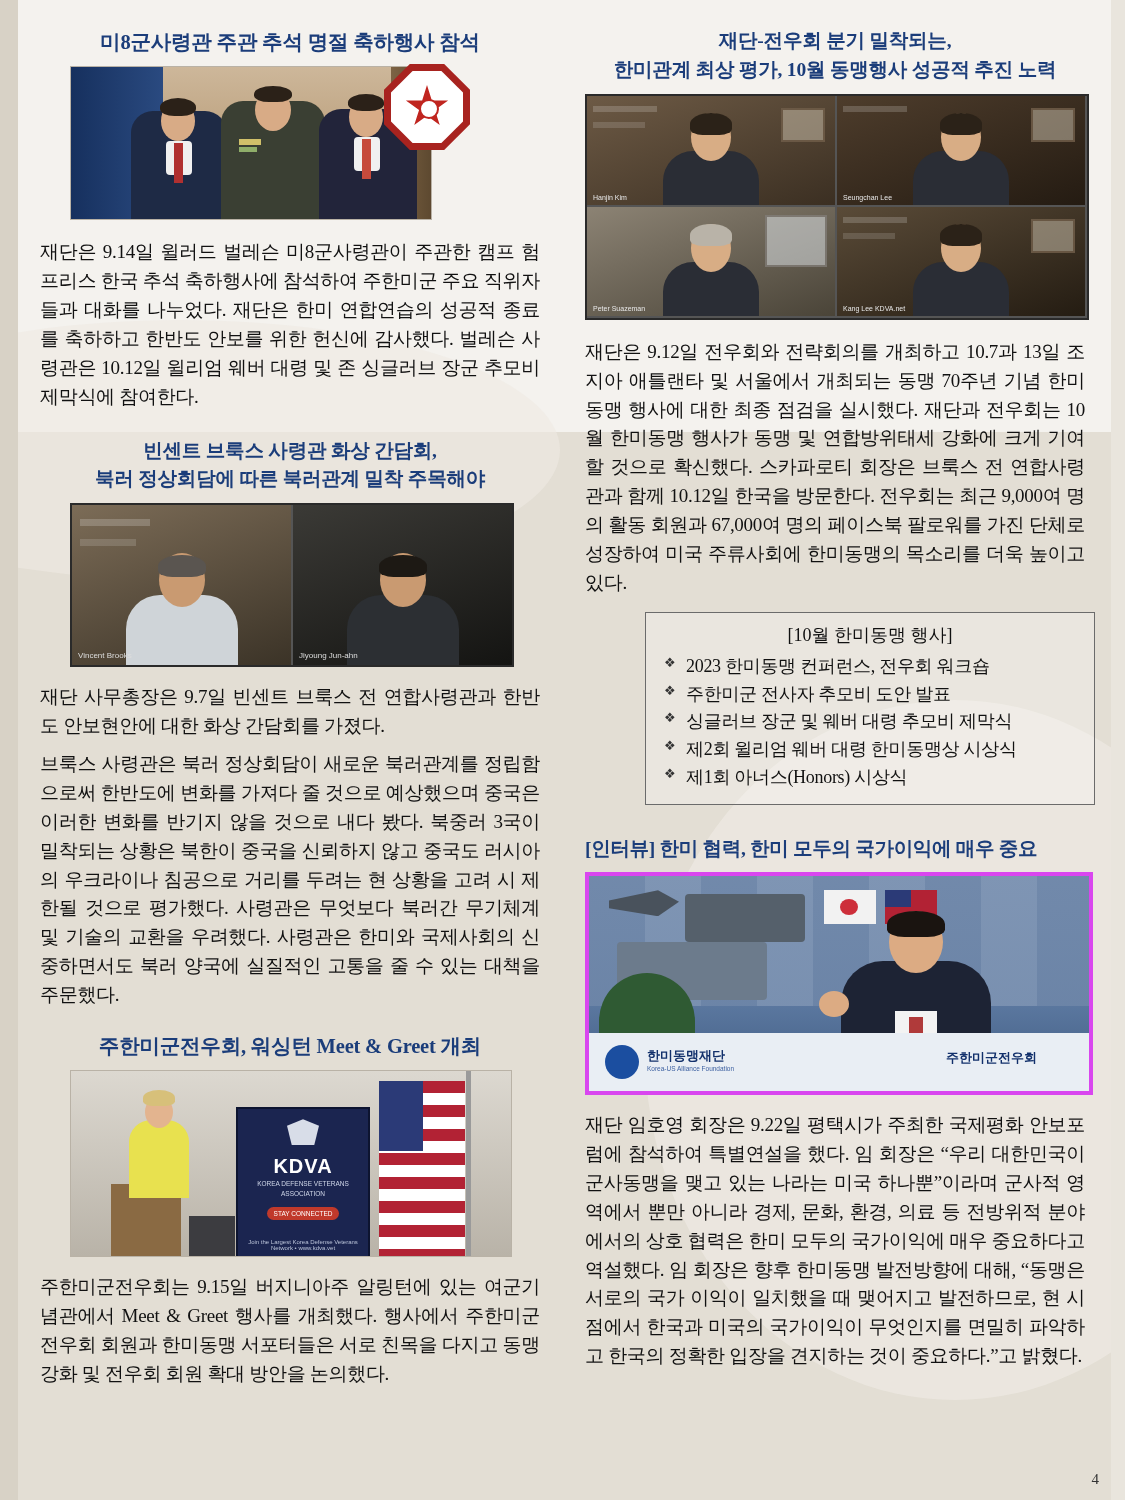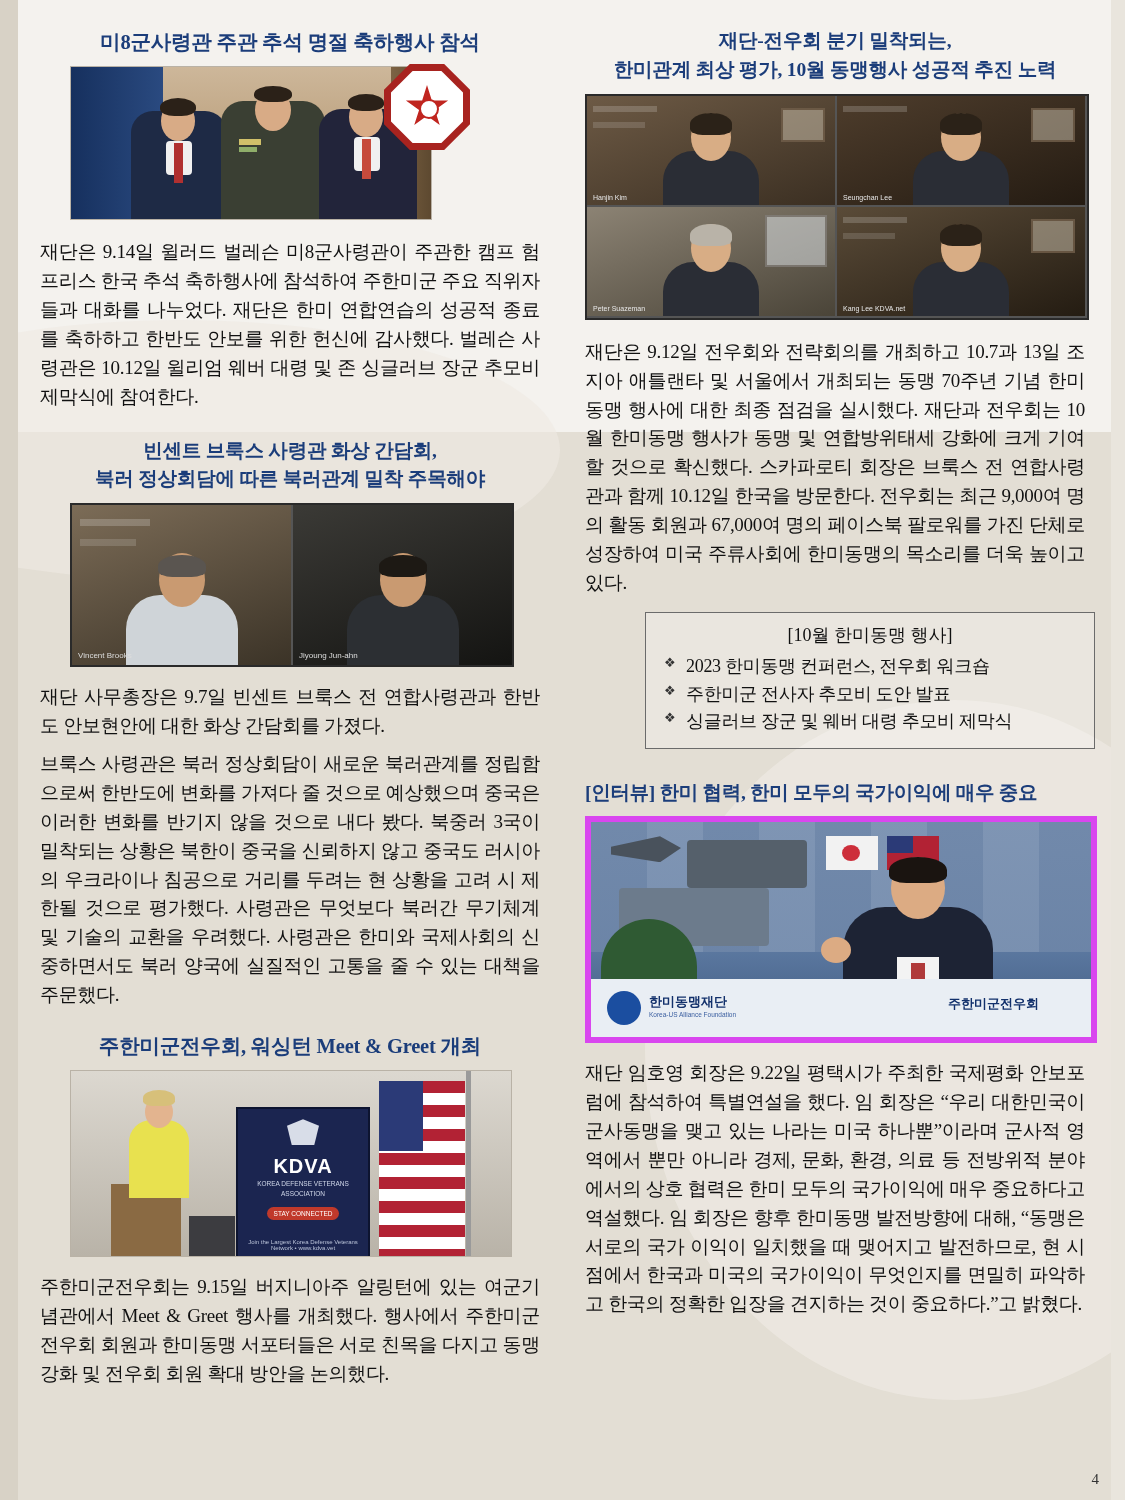--- a/index.html
+++ b/index.html
@@ -126,21 +126,21 @@
   .ph4 .banner .pill { position:absolute; left:50%; margin-left:-36px; top:98px; width:72px; height:13px; background:#c0392b; border-radius:7px; }
   .ph4 .banner .pill span { display:block; text-align:center; color:#fff; font-size:6.5px; line-height:13px; font-family:"Liberation Sans",sans-serif; }
   .ph4 .banner .foot { position:absolute; left:0; right:0; bottom:8px; text-align:center; color:#b9c2d8; font-size:6px; font-family:"Liberation Sans",sans-serif; }
   .ph4 .flag { position:absolute; right:46px; top:10px; width:86px; height:175px; background:#b22234; overflow:hidden; }
   .ph4 .flag .stripe { position:absolute; left:0; width:86px; height:12px; background:#fff; }
   .ph4 .flag .canton { position:absolute; left:0; top:0; width:44px; height:70px; background:#2b3a77; }
   .ph4 .pole { position:absolute; right:40px; top:0; width:5px; height:185px; background:#9a9a9a; }
   .ph4 .chair { position:absolute; left:118px; bottom:0; width:46px; height:40px; background:#3c3c40; }
 
   
-  .ph5 { width:500px; height:215px; border:6px solid #d946ef; }
+  .ph5 { width:500px; height:215px; border:4px solid #d946ef; }
   .ph5 .backdrop { position:absolute; inset:0; background:linear-gradient(180deg,#8fa6c4,#5e7ba3 55%,#3f5a80); }
   .ph5 .montage { position:absolute; left:0; top:0; width:500px; height:130px;
       background:repeating-linear-gradient(90deg,#6e86a8 0 56px,#7d93b2 56px 112px); opacity:.9; }
   .ph5 .ship { position:absolute; left:96px; top:18px; width:120px; height:48px; background:#55606b; border-radius:4px; }
   .ph5 .jet { position:absolute; left:20px; top:14px; width:70px; height:26px; background:#49525c; clip-path:polygon(0 40%,70% 0,100% 45%,70% 100%,0 70%); }
   .ph5 .flagk { position:absolute; left:235px; top:14px; width:52px; height:34px; background:#f2f2f2; }
   .ph5 .flagk:after { content:""; position:absolute; left:16px; top:9px; width:18px; height:16px; border-radius:50%; background:#cd2e3a; }
   .ph5 .flagu { position:absolute; left:296px; top:14px; width:52px; height:34px; background:#b22234; }
   .ph5 .flagu:after { content:""; position:absolute; left:0; top:0; width:26px; height:17px; background:#2b3a77; }
   .ph5 .group { position:absolute; left:28px; top:66px; width:150px; height:58px; background:#6c7b8c; border-radius:4px; }
@@ -328,20 +328,22 @@
     <div style="margin-top:18px">
       <p class="body">재단은 9.12일 전우회와 전략회의를 개최하고 10.7과 13일 조지아 애틀랜타 및 서울에서 개최되는 동맹 70주년 기념 한미동맹 행사에 대한 최종 점검을 실시했다. 재단과 전우회는 10월 한미동맹 행사가 동맹 및 연합방위태세 강화에 크게 기여할 것으로 확신했다. 스카파로티 회장은 브룩스 전 연합사령관과 함께 10.12일 한국을 방문한다. 전우회는 최근 9,000여 명의 활동 회원과 67,000여 명의 페이스북 팔로워를 가진 단체로 성장하여 미국 주류사회에 한미동맹의 목소리를 더욱 높이고 있다.</p>
     </div>
 
     <div class="events">
       <div class="title">[10월 한미동맹 행사]</div>
       <ul>
         <li>2023 한미동맹 컨퍼런스, 전우회 워크숍</li>
         <li>주한미군 전사자 추모비 도안 발표</li>
         <li>싱글러브 장군 및 웨버 대령 추모비 제막식</li>
+        <li>제2회 윌리엄 웨버 대령 한미동맹상 시상식</li>
+        <li>제1회 아너스(Honors) 시상식</li>
       </ul>
     </div>
 
     <div style="margin-top:30px">
       <div class="interview-head">[인터뷰] 한미 협력, 한미 모두의 국가이익에 매우 중요</div>
     </div>
 
     <div class="photo ph5">
       <div class="backdrop"></div>
       <div class="montage"></div>

